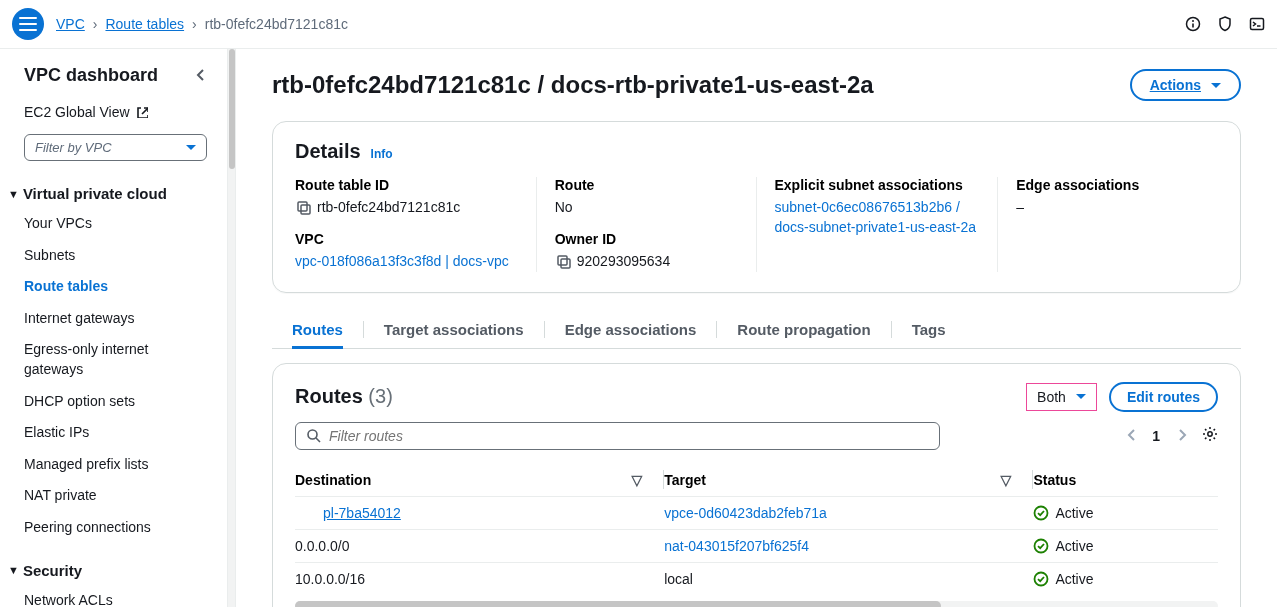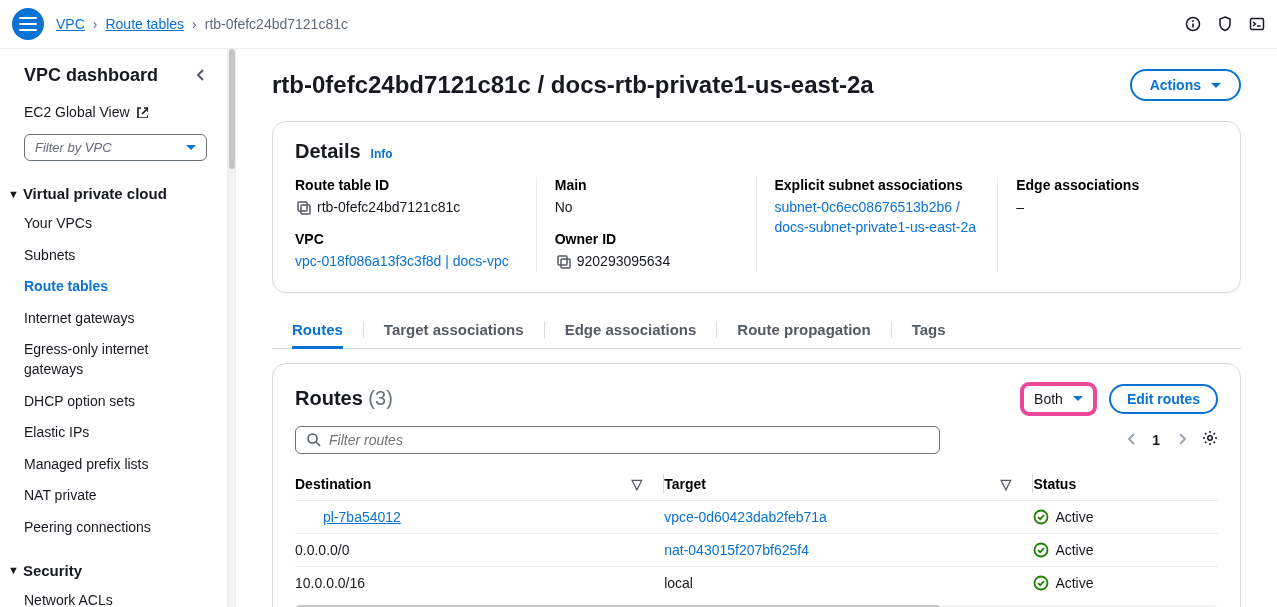--- a/index.html
+++ b/index.html
@@ -35,21 +35,21 @@
 
     .nav-section { padding: 6px 0; }
     .nav-section-header { display: flex; align-items: center; gap: 4px; padding: 6px 12px 6px 8px; font-weight: 700; font-size: 15px; cursor: pointer; }
     .nav-item { padding: 6px 24px; font-size: 14px; cursor: pointer; line-height: 1.4; }
     .nav-item.active { color: #0972d3; font-weight: 700; }
 
     
     .main { flex: 1; padding: 20px 36px 24px 36px; overflow-y: auto; background: #fff; }
     .page-header { display: flex; align-items: center; justify-content: space-between; margin-bottom: 20px; }
     .page-header h1 { font-size: 24px; font-weight: 700; }
-    .actions-btn { border: 2px solid #0972d3; color: #0972d3; background: #fff; border-radius: 20px; padding: 6px 18px; font-weight: 700; font-size: 14px; display: flex; align-items: center; gap: 10px; cursor: pointer; }
+    .actions-btn { border: 2px solid #0972d3; color: #0972d3; background: #fff; border-radius: 20px; padding: 6px 18px; font-weight: 700; font-size: 14px; display: flex; align-items: center; gap: 10px; cursor: pointer; text-decoration: underline; }
 
     .panel { border: 1px solid #d5dbdb; border-radius: 14px; padding: 18px 22px 20px 22px; margin-bottom: 18px; box-shadow: 0 1px 1px rgba(0,0,0,0.03); }
     .panel-title-row { display: flex; align-items: baseline; gap: 10px; margin-bottom: 14px; }
     .panel-title { font-size: 20px; font-weight: 700; }
     .info-link { color: #0972d3; font-size: 12px; font-weight: 700; cursor: pointer; }
 
     .details-grid { display: grid; grid-template-columns: 1.1fr 1fr 1.1fr 1fr; gap: 0; }
     .details-col { padding-right: 18px; border-right: 1px solid #eaeded; padding-left: 18px; }
     .details-col:first-child { padding-left: 0; }
     .details-col:last-child { border-right: none; }
@@ -66,21 +66,21 @@
     .tab:first-child { margin-left: 20px; }
     .tab.active { color: #0972d3; }
     .tab.active::after { content: ''; position: absolute; left: 0; right: 0; bottom: -1px; height: 3px; background: #0972d3; }
     .tab-sep { width: 1px; background: #d5dbdb; margin: 10px 0; }
 
     
     .routes-header { display: flex; align-items: center; justify-content: space-between; margin-bottom: 10px; flex-wrap: wrap; gap: 20px; }
     .routes-title { font-size: 20px; font-weight: 700; }
     .routes-title .count { color: #687078; font-weight: 400; }
     .routes-header-right { display: flex; align-items: center; gap: 12px; }
-    .select-both { border: 4px solid #ec4899; border-radius: 9px; padding: 5px 10px; display: flex; align-items: center; gap: 10px; cursor: pointer; font-size: 14px; }
+    .select-both { border: 1px solid #ec4899; border-radius: 0; padding: 5px 10px; display: flex; align-items: center; gap: 10px; cursor: pointer; font-size: 14px; }
     .edit-routes-btn { border: 2px solid #0972d3; color: #0972d3; background: #fff; border-radius: 20px; padding: 5px 16px; font-weight: 700; font-size: 14px; cursor: pointer; }
 
     .routes-toolbar { display: flex; align-items: center; gap: 14px; margin-bottom: 14px; }
     .filter-routes { flex: 0 0 645px; border: 1px solid #687078; border-radius: 6px; padding: 5px 10px; display: flex; align-items: center; gap: 8px; max-width: 660px; }
     .filter-routes input { border: none; outline: none; font-size: 14px; font-style: italic; color: #687078; flex: 1; background: transparent; }
     .pager { margin-left: auto; display: flex; align-items: center; gap: 14px; }
     .pager .pg { color: #687078; cursor: pointer; }
     .pager .num { font-weight: 700; }
     .pager .gear { cursor: pointer; }
 
@@ -253,21 +253,21 @@
           </div>
           <div class="detail-block">
             <div class="detail-label">VPC</div>
             <div class="detail-value">
                 <a>vpc-018f086a13f3c3f8d | docs-vpc</a>
               </div>
           </div>
         </div>
         <div class="details-col">
           <div class="detail-block">
-            <div class="detail-label">Main</div>
+            <div class="detail-label">Route</div>
             <div class="detail-value">
                 <span>No</span>
               </div>
           </div>
           <div class="detail-block">
             <div class="detail-label">Owner ID</div>
             <div class="detail-value">
               <svg class="copy-icon" width="16" height="16">
                   <use href="#i-copy"></use>
                 </svg>

